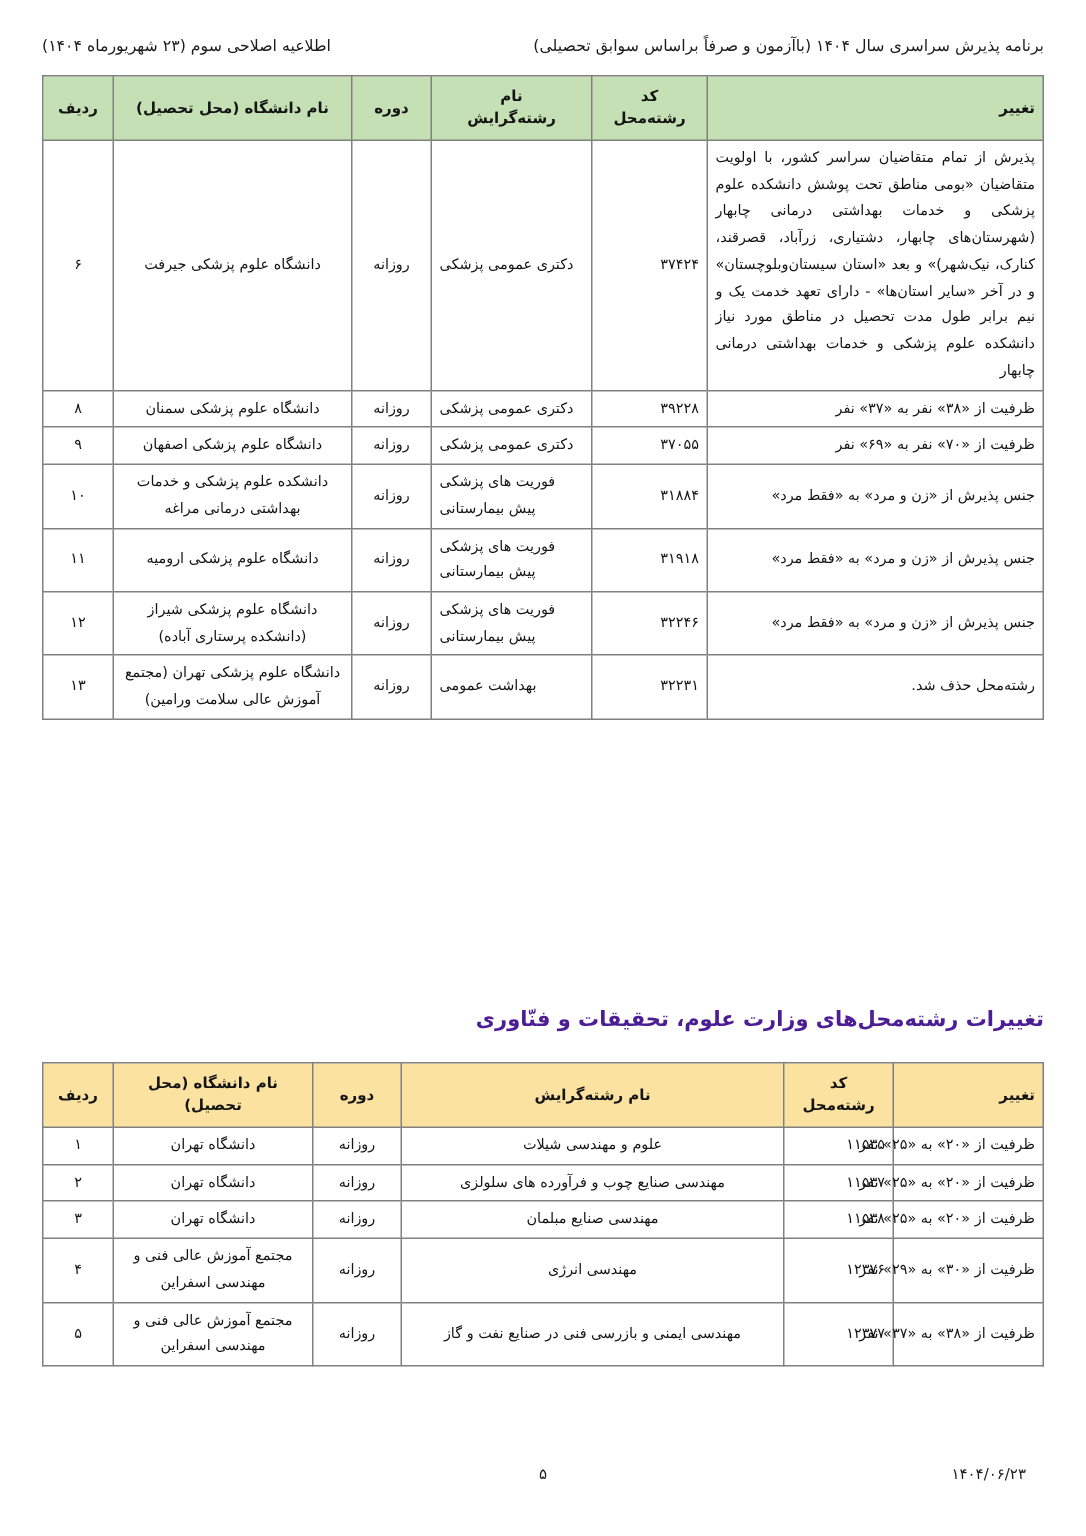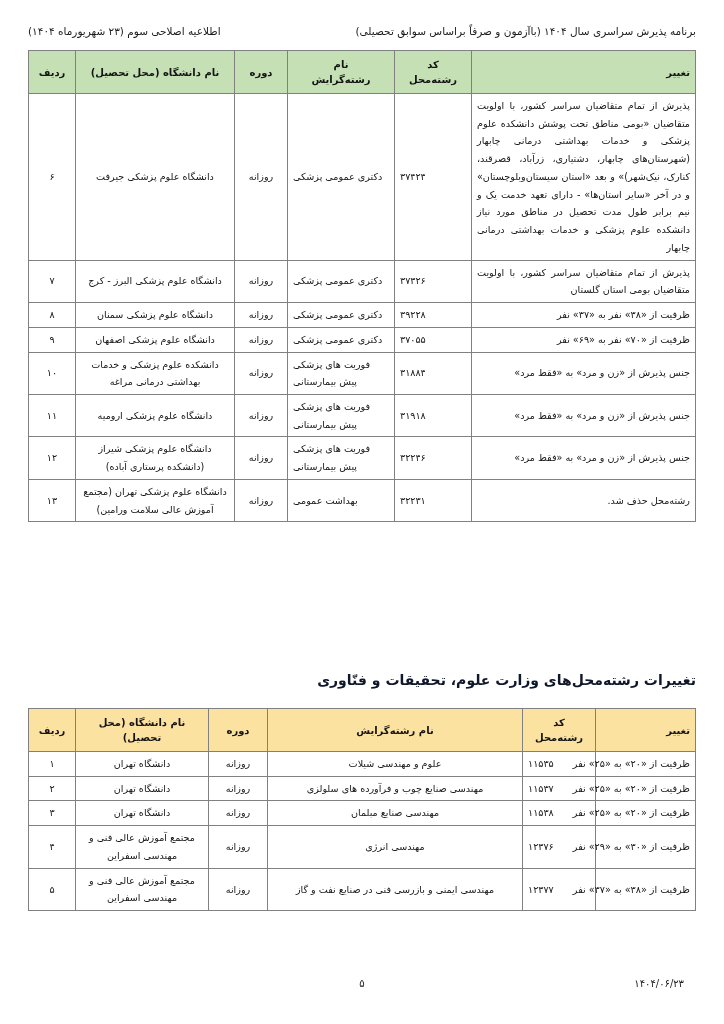--- a/index.html
+++ b/index.html
@@ -67,41 +67,41 @@
     padding-top: 6px;
     padding-bottom: 6px;
   }
   .green thead th { background: #c5e0b4; }
   .yellow thead th { background: #fbe2a0; }
 
   .c-radif   { width: 36px;  text-align: center; }
   .c-uni     { width: 148px; text-align: center; margin-top: 16px; }
   .c-dore    { width: 42px;  text-align: center; margin-top: 30px; }
   .c-reshte  { width: 96px;  text-align: left; }
-  .c-code    { width: 66px;  text-align: left; font-weight: bold; letter-spacing: .4px; }
+  .c-code    { width: 66px;  text-align: right; font-weight: bold; letter-spacing: .4px; }
   .c-taghir  { text-align: justify; text-align-last: right; padding: 5px 7px; }
 
   
   .yellow .c-radif  { width: 36px; }
   .yellow .c-uni    { width: 122px; }
   .yellow .c-dore   { width: 48px; }
   .yellow .c-reshte { width: 244px; text-align: center; margin-top: 20px; }
   .yellow .c-code   { width: 62px; }
   .yellow .c-taghir { text-align: left; white-space: nowrap; }
   .deleted { color: #c0392b; text-align: right; }
 
   
   .section-title {
     position: absolute;
     right: 28px;
     left: 28px;
     text-align: right;
     font-size: 14px;
     font-weight: bold;
-    color: #0f172a;
+    color: #4c1d95;
     letter-spacing: 0;
   }
 
   
   .doc-footer {
     position: absolute;
     bottom: 28px;
     right: 28px;
     left: 28px;
     height: 18px;
@@ -145,28 +145,20 @@
     <tbody>
       <tr>
         <td class="c-taghir">پذیرش از تمام متقاضیان سراسر کشور، با اولویت متقاضیان «بومی مناطق تحت پوشش دانشکده علوم پزشکی و خدمات بهداشتی درمانی چابهار (شهرستان‌های چابهار، دشتیاری، زرآباد، قصرقند، کنارک، نیک‌شهر)» و بعد «استان سیستان‌وبلوچستان» و در آخر «سایر استان‌ها» - دارای تعهد خدمت یک و نیم برابر طول مدت تحصیل در مناطق مورد نیاز دانشکده علوم پزشکی و خدمات بهداشتی درمانی چابهار</td>
         <td class="c-code">۳۷۴۲۴</td>
         <td class="c-reshte">دکتری عمومی پزشکی</td>
         <td class="c-dore">روزانه</td>
         <td class="c-uni">دانشگاه علوم پزشکی جیرفت</td>
         <td class="c-radif">۶</td>
       </tr>
       <tr>
-        <td class="c-taghir">پذیرش از تمام متقاضیان سراسر کشور، با اولویت متقاضیان بومی استان گلستان</td>
-        <td class="c-code">۳۷۳۲۶</td>
-        <td class="c-reshte">دکتری عمومی پزشکی</td>
-        <td class="c-dore">روزانه</td>
-        <td class="c-uni">دانشگاه علوم پزشکی البرز - کرج</td>
-        <td class="c-radif">۷</td>
-      </tr>
-      <tr>
         <td class="c-taghir">ظرفیت از «۳۸» نفر به «۳۷» نفر</td>
         <td class="c-code">۳۹۲۲۸</td>
         <td class="c-reshte">دکتری عمومی پزشکی</td>
         <td class="c-dore">روزانه</td>
         <td class="c-uni">دانشگاه علوم پزشکی سمنان</td>
         <td class="c-radif">۸</td>
       </tr>
       <tr>
         <td class="c-taghir">ظرفیت از «۷۰» نفر به «۶۹» نفر</td>
         <td class="c-code">۳۷۰۵۵</td>

